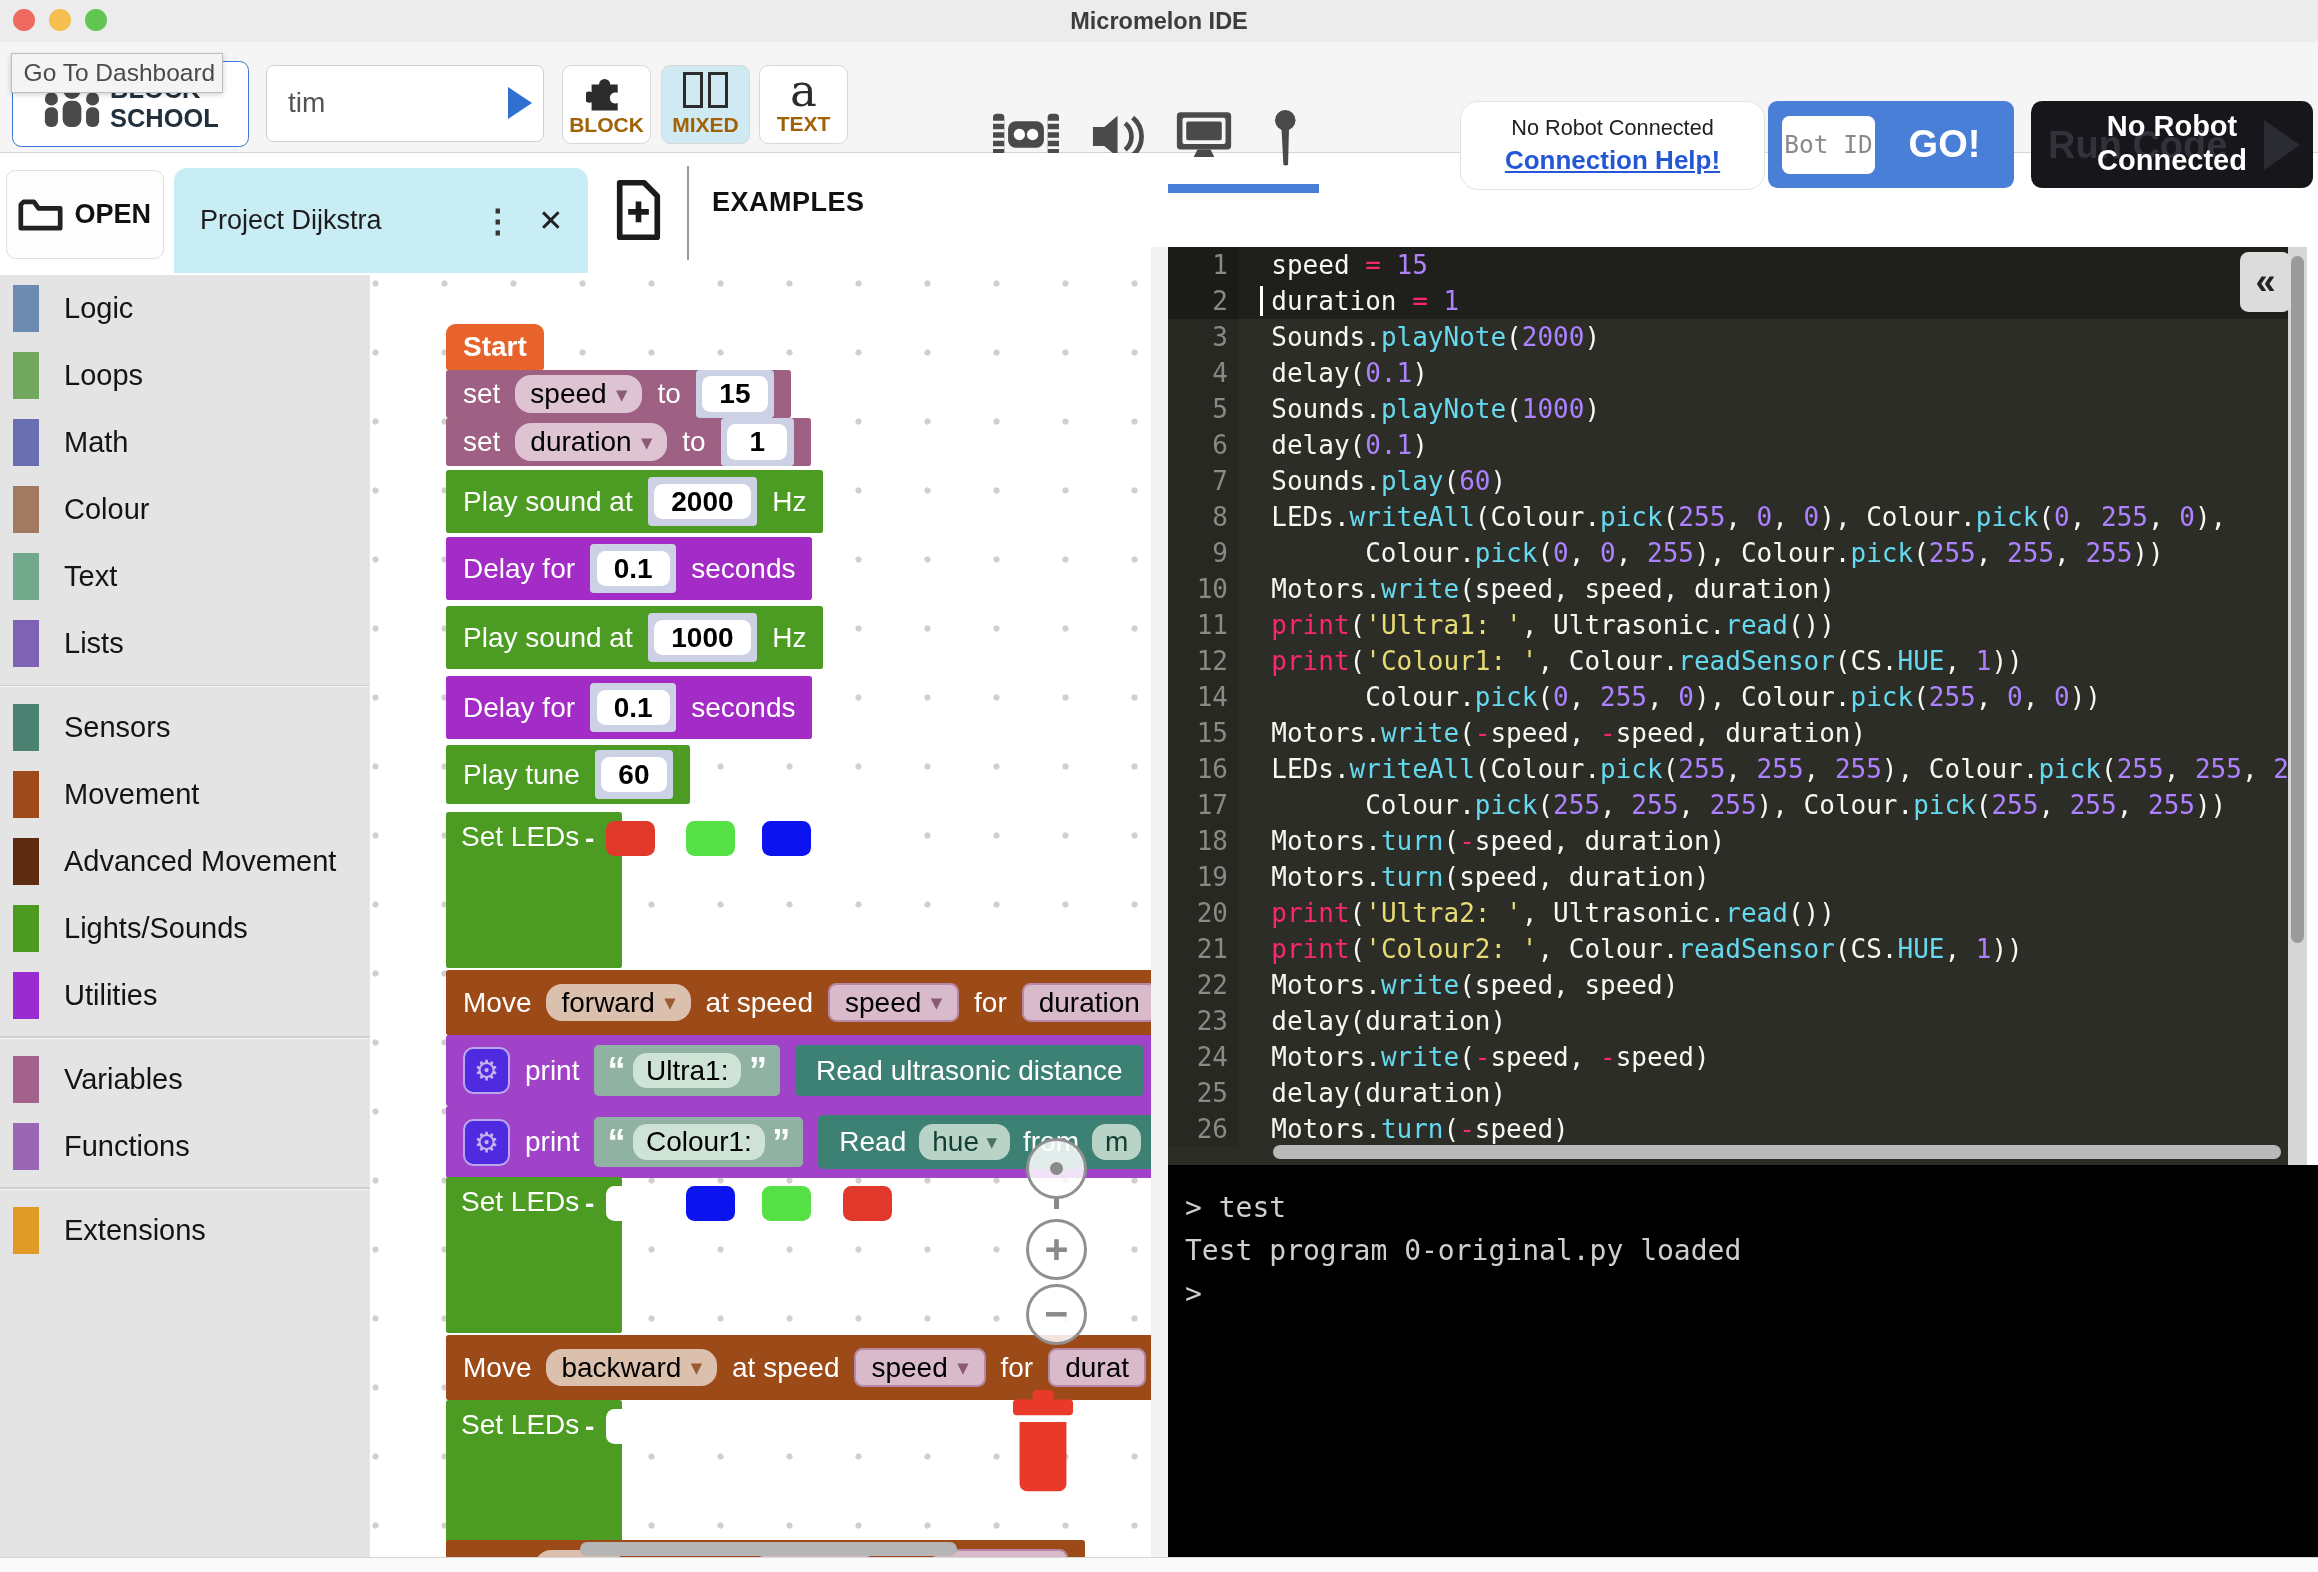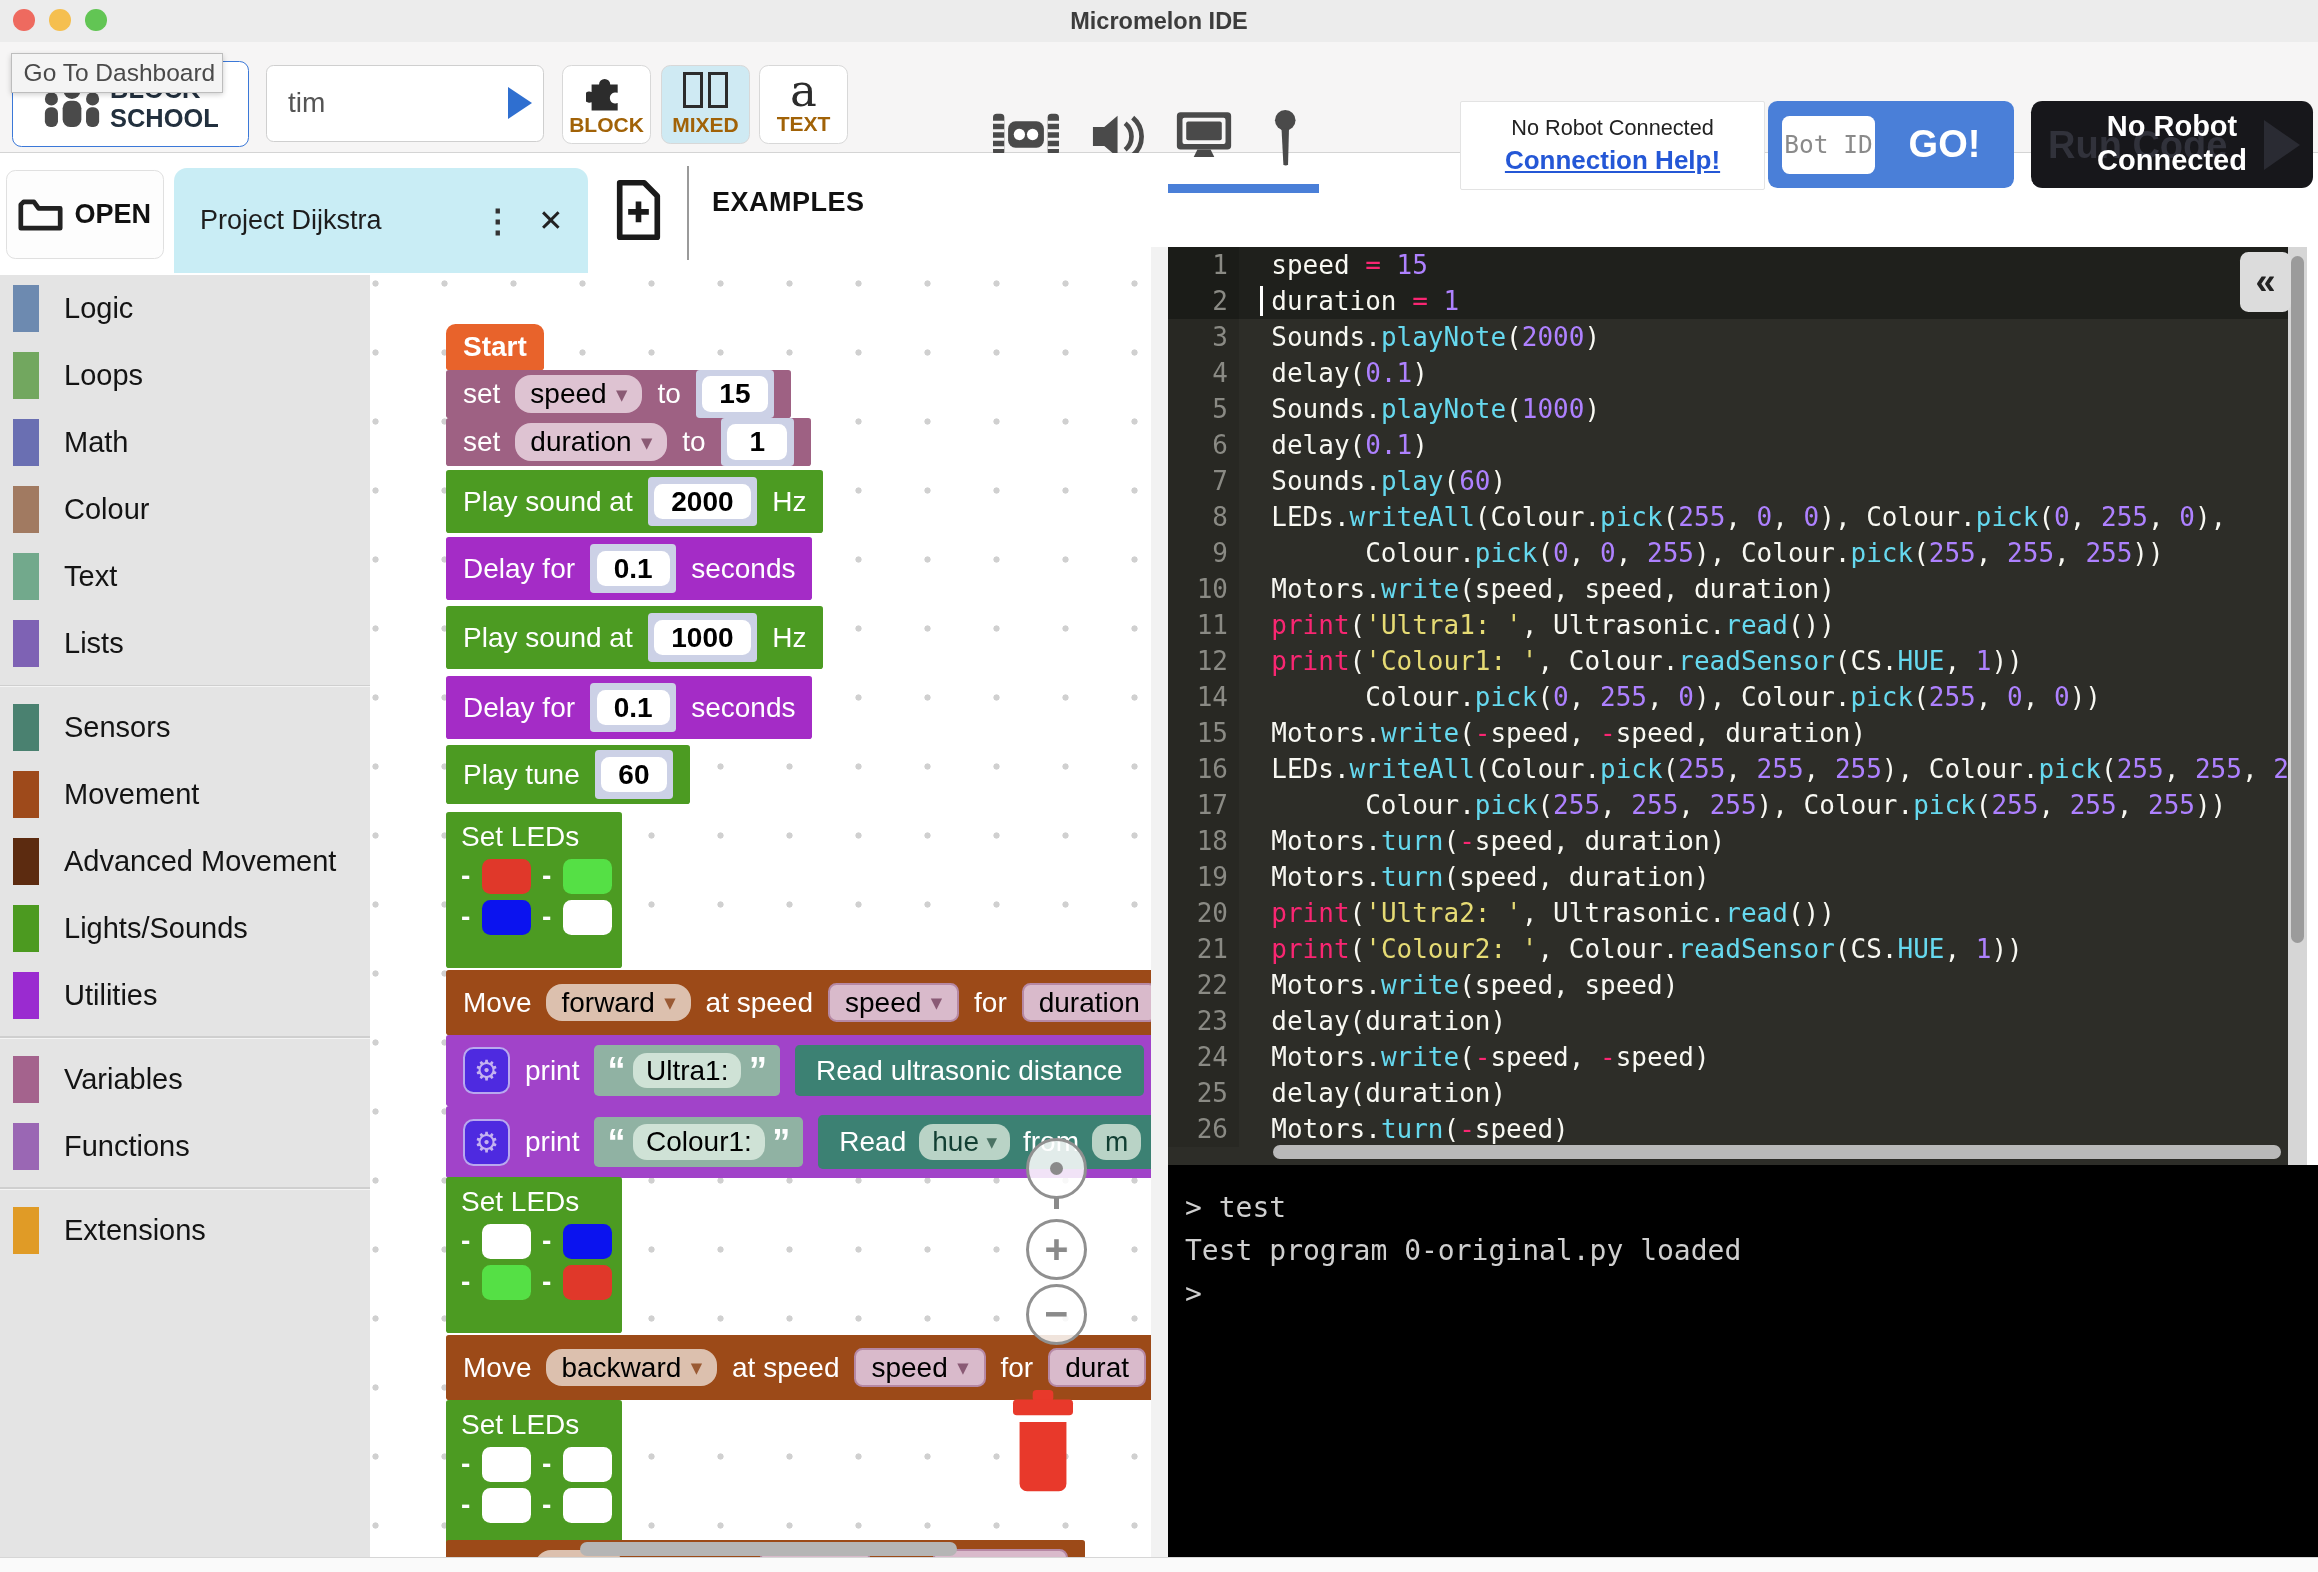--- a/index.html
+++ b/index.html
@@ -27,21 +27,21 @@
   .mode-btn{top:22.6px;width:87px;height:77px;flex-direction:column;gap:1.9px;}
   .mode-btn .mlabel{font-weight:bold;font-size:21px;color:#a16207;}
   #btn-block{left:562px;}
   #btn-mixed{left:661px;background:#cfeaf3;}
   #btn-text{left:759px;}
   .mixed-icon span{display:inline-block;width:14px;height:30px;border:3.8px solid #2c2c2c;margin:0 2.8px;}
   .text-a{font-family:"DejaVu Serif",serif;font-size:45px;line-height:38px;color:#2c2c2c;}
   .mid-icon{top:68px;}
   #blue-underline{left:993px;top:142px;width:326px;height:9.4px;background:#4a7fd8;}
   #help-panel{left:1460px;top:59px;width:303px;height:87px;background:#fff;border:0.9px solid #e3e3e3;
-              border-radius:2px;display:flex;flex-direction:column;align-items:center;justify-content:center;gap:3.8px;}
+              border-radius:18px;display:flex;flex-direction:column;align-items:center;justify-content:center;gap:3.8px;}
   #help-panel .nrc{font-size:21.7px;color:#222;}
   #help-panel .chelp{font-size:26px;font-weight:bold;color:#2457d6;text-decoration:underline;}
   #go-panel{left:1768px;top:59px;width:246px;height:87px;background:#4a7fd8;border-radius:9.4px;
             display:flex;align-items:center;}
   #bot-id{margin-left:14px;width:89px;height:56px;border:none;border-radius:7.5px;background:#fff;
           font-family:"DejaVu Sans Mono",monospace;font-size:24.5px;color:#666;text-align:center;}
   #bot-id::placeholder{color:#8a8a8a;}
   #go-label{flex:1;text-align:center;font-size:38px;font-weight:bold;color:#fff;}
   #norobot-btn{left:2031px;top:59px;width:282px;height:87px;background:#17171b;border-radius:11.3px;overflow:hidden;}
   #norobot-btn .ghost{left:17px;top:22.6px;font-size:38px;font-weight:bold;color:#31323b;}
@@ -87,21 +87,21 @@
   .rustblk{background:#9c4a18;}
   .sock{background:#ccd1e6;padding:6.6px;border-radius:3.8px;display:inline-flex;}
   .sock .val{background:#fff;border-radius:8.5px;padding:1.9px 17px;color:#000;font-weight:600;min-width:26px;text-align:center;}
   .dd{background:#dec3d2;border-radius:16px;padding:2.8px 15px;color:#000;display:inline-flex;align-items:center;gap:9.4px;}
   .dd .car{color:#8a5a74;font-size:22.6px;}
   .dd-tan{background:#dcc0ae;border-radius:16px;padding:2.8px 15px;color:#000;display:inline-flex;align-items:center;gap:9.4px;}
   .dd-tan .car{color:#9a5a34;font-size:22.6px;}
   .vp{background:#d9bacb;border:2.8px solid #b688a4;border-radius:8.5px;padding:1.9px 15px;color:#000;
       display:inline-flex;align-items:center;gap:9.4px;}
   .vp .car{color:#8a5a75;font-size:22.6px;}
-  .ledblk{flex-direction:column;align-items:flex-start;gap:5.6px;padding:9.4px 15px;}
+  .ledblk{flex-direction:row;align-items:flex-start;gap:5.6px;padding:9.4px 15px;}
   .led-row{display:flex;align-items:center;gap:11.3px;font-weight:bold;}
   .swatch{width:49px;height:35px;border-radius:8.5px;background:#fff;}
   .gear{width:43px;height:43px;background:#4e2ae0;border:2.8px solid #b9a8ee;border-radius:10.4px;
         display:flex;align-items:center;justify-content:center;color:#c4b2f0;font-size:28px;flex:none;}
   .strblk{background:#90b2a3;border-radius:4.7px;padding:7.5px 13px;display:inline-flex;align-items:center;gap:7.5px;}
   .strblk .q{color:#fff;font-weight:bold;font-size:36px;line-height:19px;}
   .strin{background:#cfe2d6;border-radius:14px;padding:1.9px 13px;color:#000;}
   .rep{background:#3c8173;border-radius:4.7px;padding:9.4px 21px;color:#fff;display:inline-flex;align-items:center;gap:13px;}
   .gdd{background:#b9d3c6;border-radius:14px;padding:1.9px 13px;color:#123f33;display:inline-flex;align-items:center;gap:7.5px;}
   .gdd .car{color:#4a7263;font-size:21px;}

